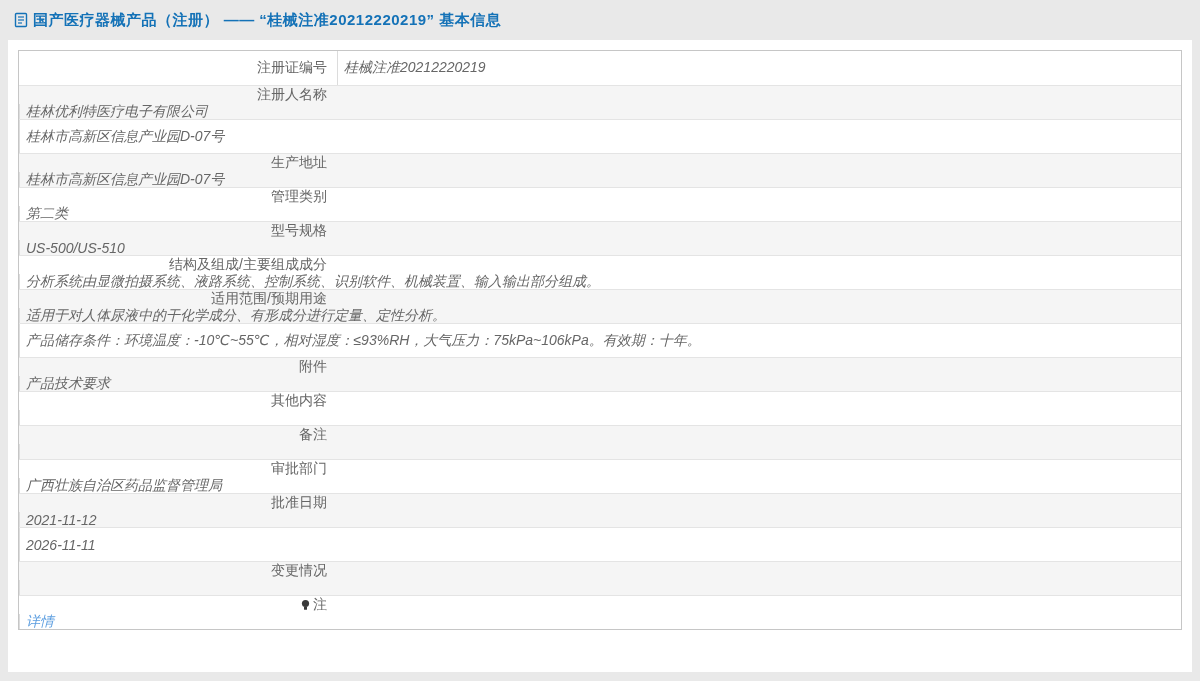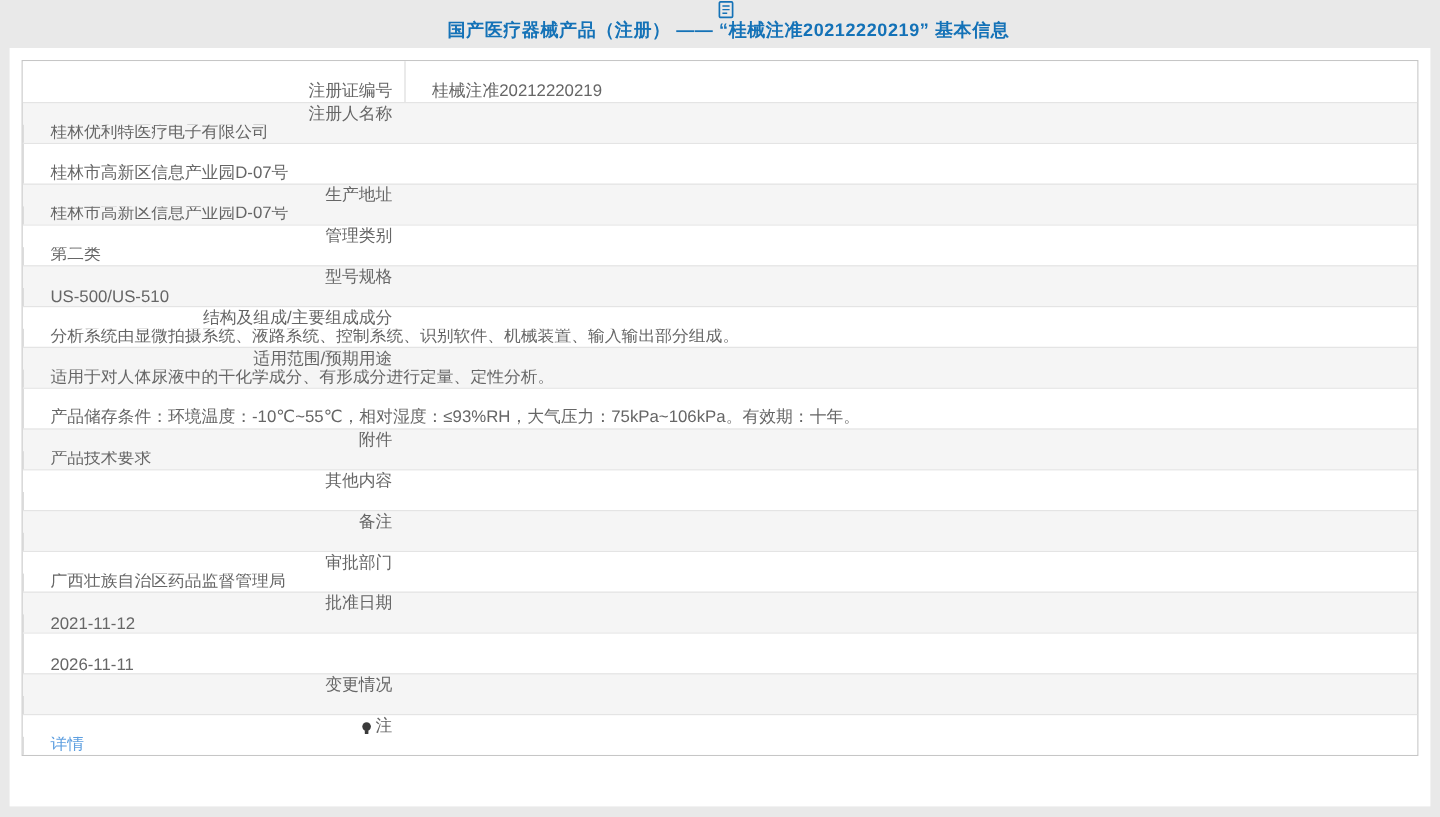--- a/index.html
+++ b/index.html
@@ -7,21 +7,20 @@
   body {
     background: var(--page-bg, #e9e9e9);
     font-family: "Liberation Sans", "DejaVu Sans", sans-serif;
     color:#666;
   }
   .header {
     height:40px;
     display:flex;
     align-items:center;
     padding-left:14px;
-    flex-direction:column;
   }
   .doc-icon { display:inline-flex; margin-right:5px; }
   .page-title {
     color: var(--accent, #1472b7);
     font-size:15px;
     font-weight:bold;
     letter-spacing:0.5px;
   }
   .panel {
     position:absolute;
@@ -37,35 +36,36 @@
   .row {
     display:flex;
     height:34px;
     align-items:stretch;
     background:#ffffff;
   }
   .row:nth-child(even) { background:#f5f5f5; }
   .row + .row { border-top:1px solid #e4e4e4;flex-direction:column; }
   .cell {
     display:flex;
-    align-items:flex-end;
+    align-items:center;
     font-size:14px;
     color:#666;
     white-space:nowrap;
     overflow:hidden;
   }
   .cell.label {
     width:318px;
     justify-content:flex-end;
     padding-right:10px;
   }
   .cell.value {
     flex:1;
     border-left:1px solid #dcdcdc;
-    padding-left:22px;
+    padding-left:6px;
+    font-style:italic;
   }
   .bulb { display:inline-flex; margin-right:2px; }
   .value-text.link {
     color: var(--link, #5e9fe0);
     cursor:pointer;
   }
 </style>
 </head>
 <body>
 

